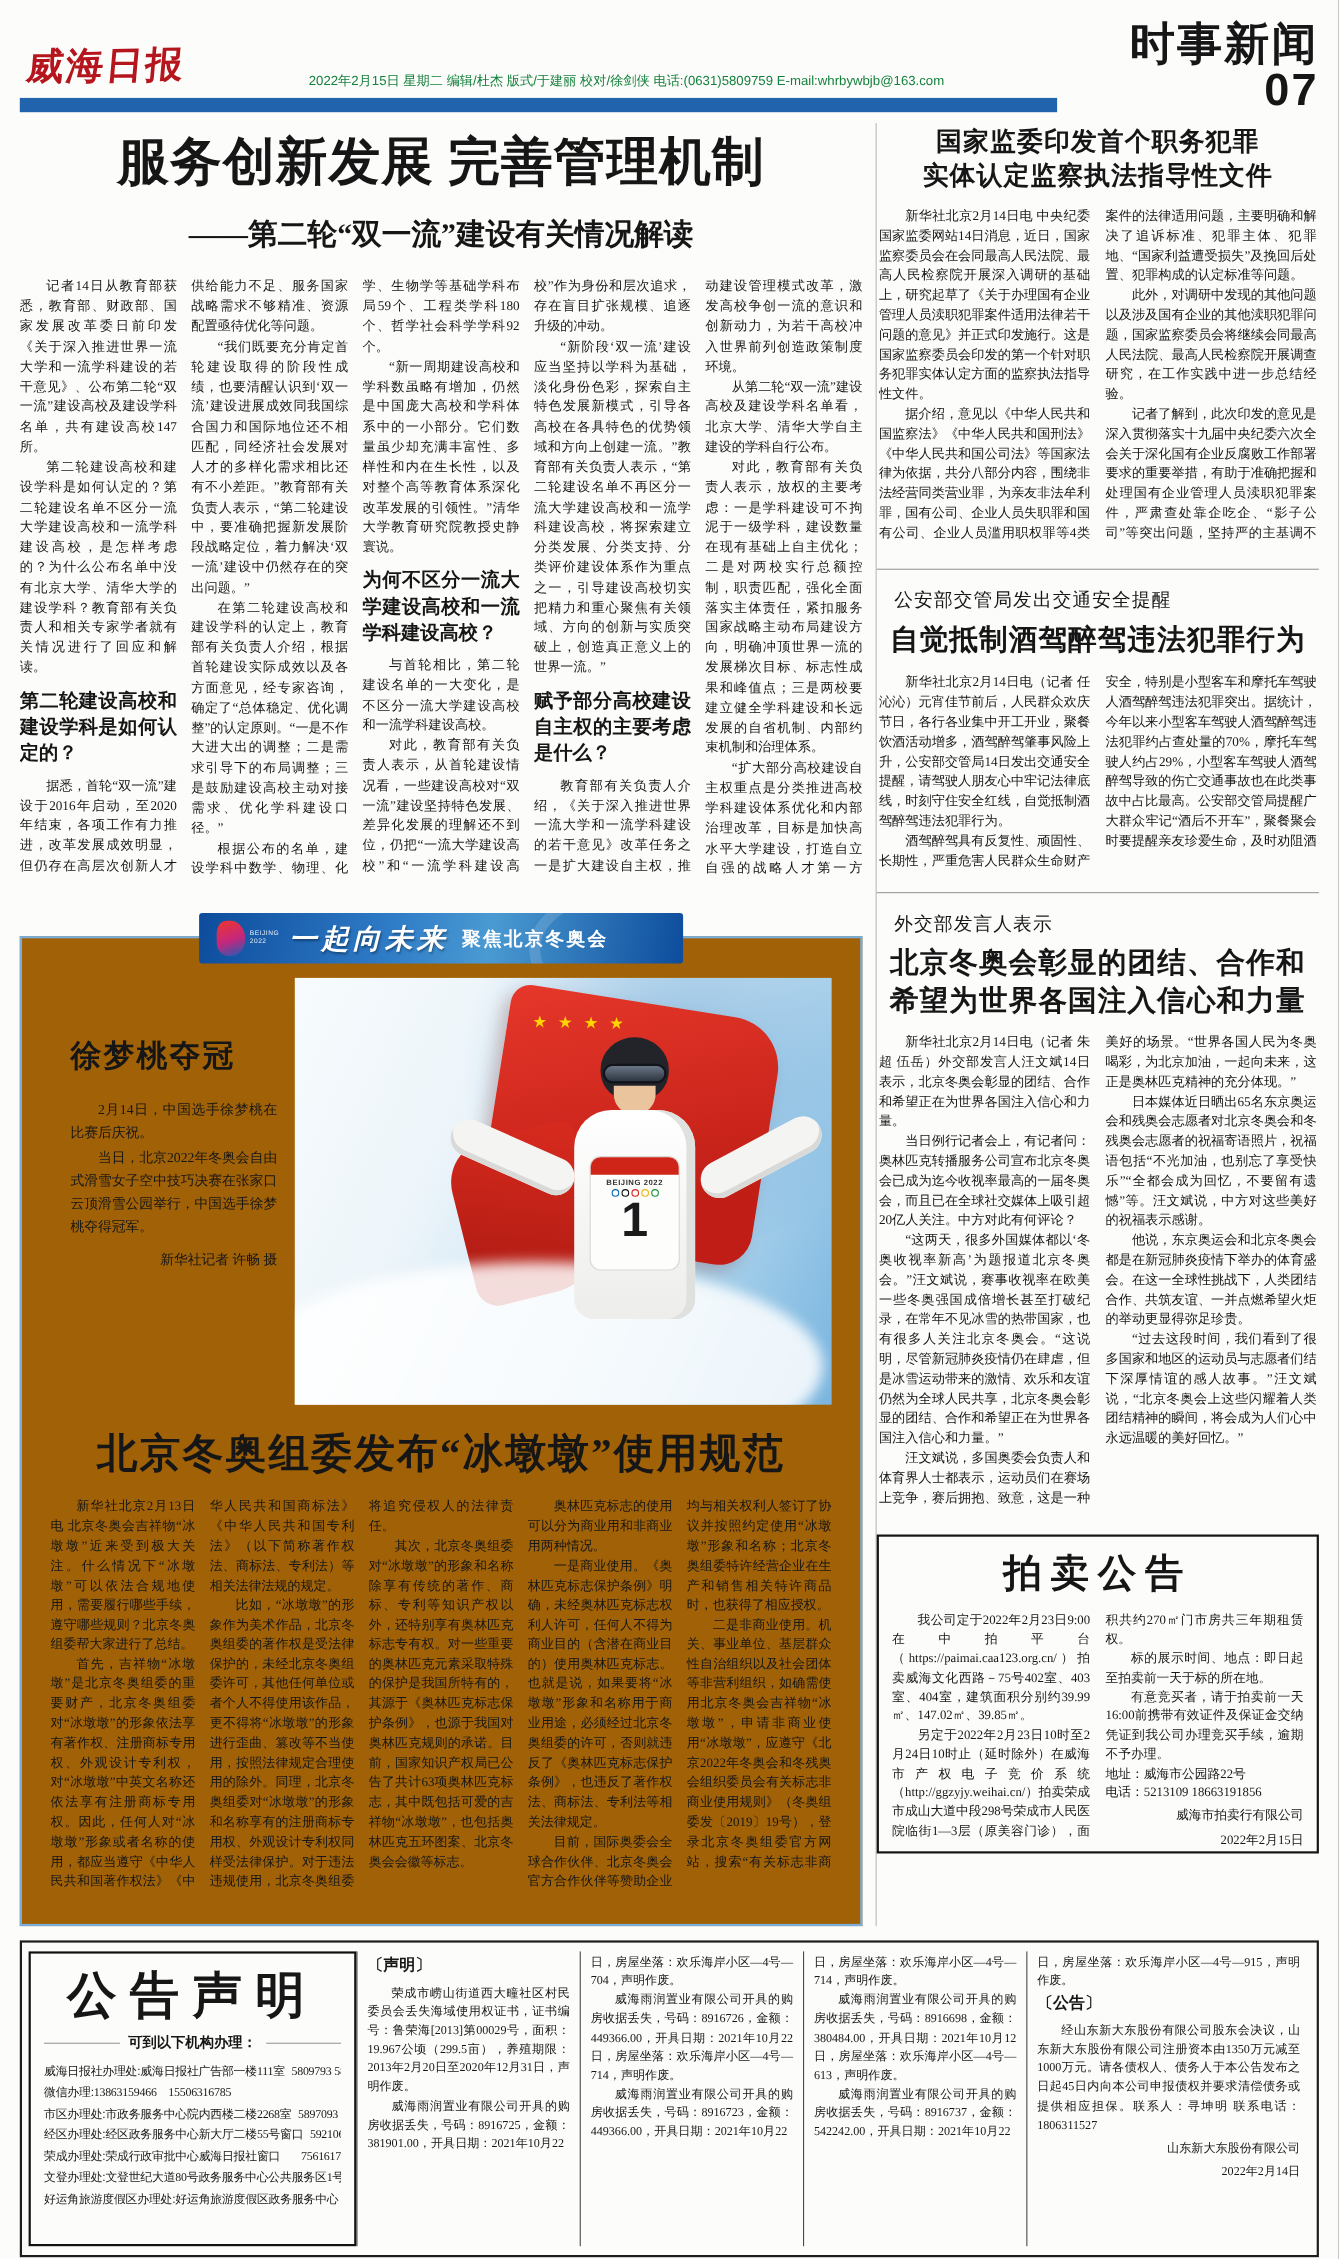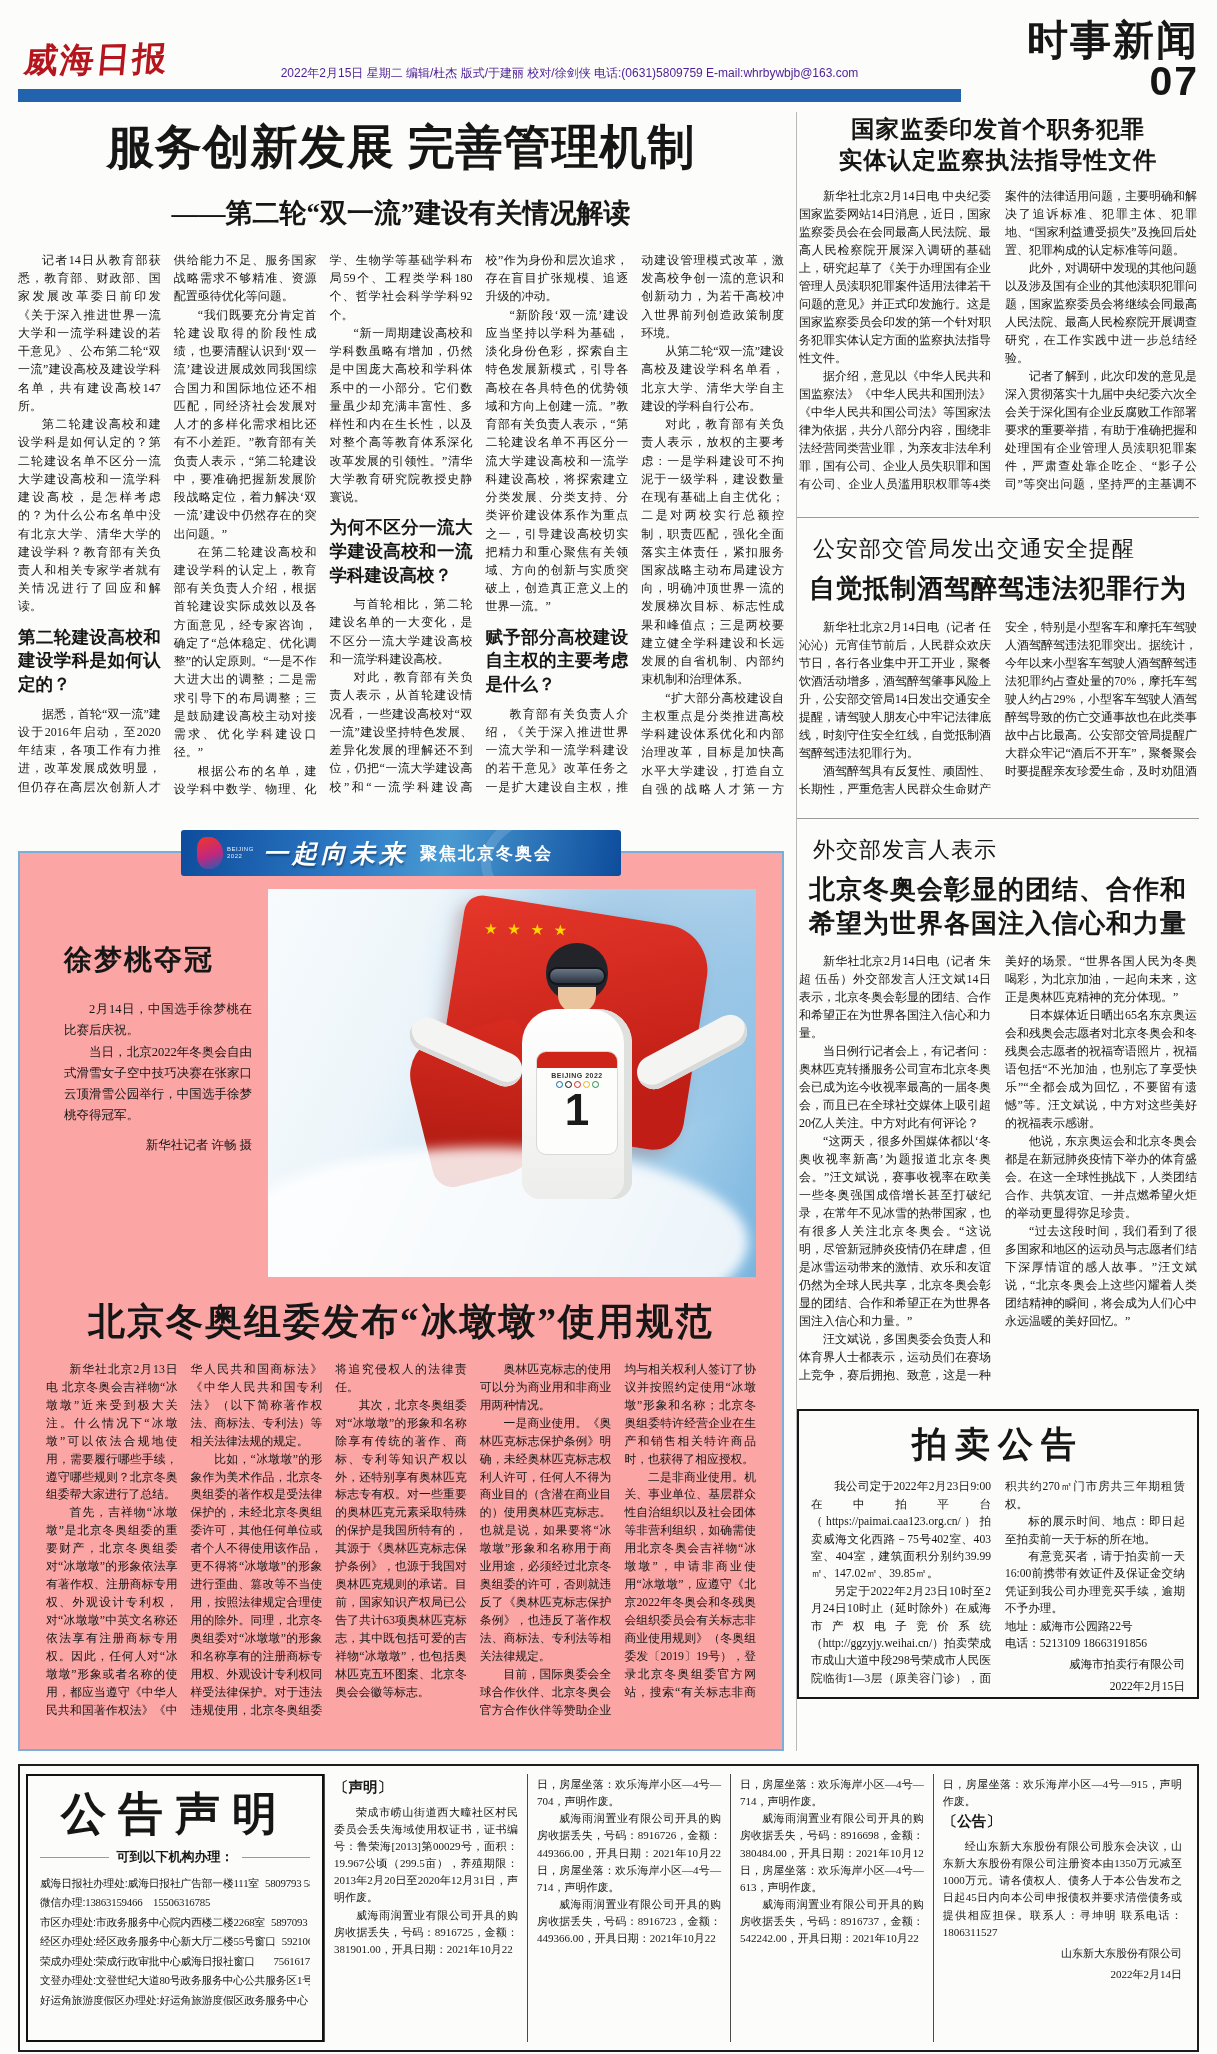--- a/index.html
+++ b/index.html
@@ -8,21 +8,21 @@
     width:1217px; height:2054px; margin:0 auto; background:#fcfcfa;
     font-family:"Liberation Serif","DejaVu Serif",serif; color:#161616;
     padding:20px 18px 12px; overflow:hidden; position:relative;
   }
   
   .masthead { display:grid; grid-template-columns:1fr 238px; align-items:end; }
   .m-left { }
   .m-row { display:flex; align-items:flex-end; height:52px; }
   .m-logo { font-size:34px; font-weight:900; color:#b5161d; letter-spacing:2px;
             transform:skew(-6deg) rotate(-1deg); padding:0 10px 2px 6px; }
-  .m-info { flex:1; text-align:center; font-size:12px; color:#4c1d95;
+  .m-info { flex:1; text-align:center; font-size:12px; color:#15803d;
             font-family:"Liberation Sans","DejaVu Sans",sans-serif; padding-bottom:3px; letter-spacing:0; }
   .m-bar { height:13px; background:#2263ad; margin-top:4px; }
   .m-label { font-family:"Liberation Sans","DejaVu Sans",sans-serif; font-weight:900;
              font-size:41px; line-height:1.0; text-align:right; letter-spacing:2px; padding-left:10px; }
   
   .content { display:flex; margin-top:10px; }
   .left-zone { width:766px; }
   .sidebar { flex:1; margin-left:12px; border-left:1px solid #b9b9b9; }
   
   .lead-headline { font-size:47px; font-weight:900; text-align:center; letter-spacing:1px; margin-top:4px; }
@@ -30,21 +30,21 @@
   .lead-body { height:556px; column-count:5; column-gap:13px; column-fill:auto;
                font-size:12px; line-height:1.52; text-align:justify; overflow:hidden; }
   .flow p { text-indent:2em; }
   .flow .k-h { font-family:"Liberation Sans","DejaVu Sans",sans-serif; font-weight:700;
                font-size:17.5px; line-height:1.35; margin:10px 0 8px; text-indent:0; }
   .flow .k-sign { text-align:right; text-indent:0; margin-top:4px; }
   .flow .k-addr { text-indent:0; }
   .flow .k-cont { text-indent:0; }
   
   .oly-box { margin-top:44px; border:2px solid #79aeda; position:relative; height:900px;
-             padding:36px 26px 14px; background:#fca5a5; }
+             padding:36px 26px 14px; background:#a16207; }
   .oly-banner { position:absolute; top:-23px; left:50%; transform:translateX(-50%);
                 width:440px; height:46px; border-radius:3px; display:flex; align-items:center;
                 padding:0 16px; color:#fff; overflow:hidden;
                 background:linear-gradient(100deg,#0d4c9c 0%,#2f7cc7 40%,#4a9ad2 60%,#0d4c9c 100%); }
   .oly-banner::after { content:""; position:absolute; right:-30px; top:-24px; width:150px; height:94px;
                 border-radius:50%; border:10px solid rgba(255,255,255,.14); }
   .b-emblem { width:26px; height:32px; border-radius:40% 60% 55% 45%;
               background:linear-gradient(160deg,#e8333a 10%,#c2277d 55%,#2f59b0 95%); flex:0 0 auto; }
   .b-emblem-text { font-size:6px; font-family:"Liberation Sans",sans-serif; letter-spacing:.5px;
                    margin-left:4px; opacity:.9; width:30px; line-height:1.2; }
@@ -96,21 +96,21 @@
   .rings i:nth-child(3){border-color:#d9261c;} .rings i:nth-child(4){border-color:#e8b80f;}
   .rings i:nth-child(5){border-color:#1a9046;}
   .bib-num { font-size:44px; font-weight:900; color:#1b1b1b; line-height:1.0; }
   
   .bdd-title { font-size:37px; font-weight:900; text-align:center; letter-spacing:2px; margin:20px 0 14px; }
   .bdd-body { height:360px; column-count:5; column-gap:13px; column-fill:auto;
               font-size:11.8px; line-height:1.52; text-align:justify; overflow:hidden; }
   
   .sb-art { padding:2px 2px 0; }
   .sb-divider { border:none; border-top:1px solid #9a9a9a; margin:12px 0; }
-  .sb-kicker { font-family:Liberation Mono, monospace; font-size:22px; font-weight:500;
+  .sb-kicker { font-family:Liberation Mono, monospace; font-size:17px; font-weight:500;
                margin:2px 0 8px 14px; letter-spacing:1px; }
   .sb-head { font-size:23.5px; font-weight:900; text-align:center; line-height:1.3; letter-spacing:1px; }
   .sb-head.big { font-size:26px; }
   .sb-body { column-count:2; column-gap:14px; column-fill:auto; font-size:12px; line-height:1.5;
              text-align:justify; overflow:hidden; margin-top:12px; }
   .h1b { height:318px; } .h2b { height:188px; } .h3b { height:442px; }
   
   .auction { border:2px solid #151515; margin-top:15px; padding:8px 12px 6px; height:290px; }
   .auction-title { text-align:center; font-size:35px; font-weight:900; letter-spacing:8px; margin:2px 0 10px; }
   .auction-body { column-count:2; column-gap:14px; column-fill:auto; font-size:11.6px; line-height:1.5;

